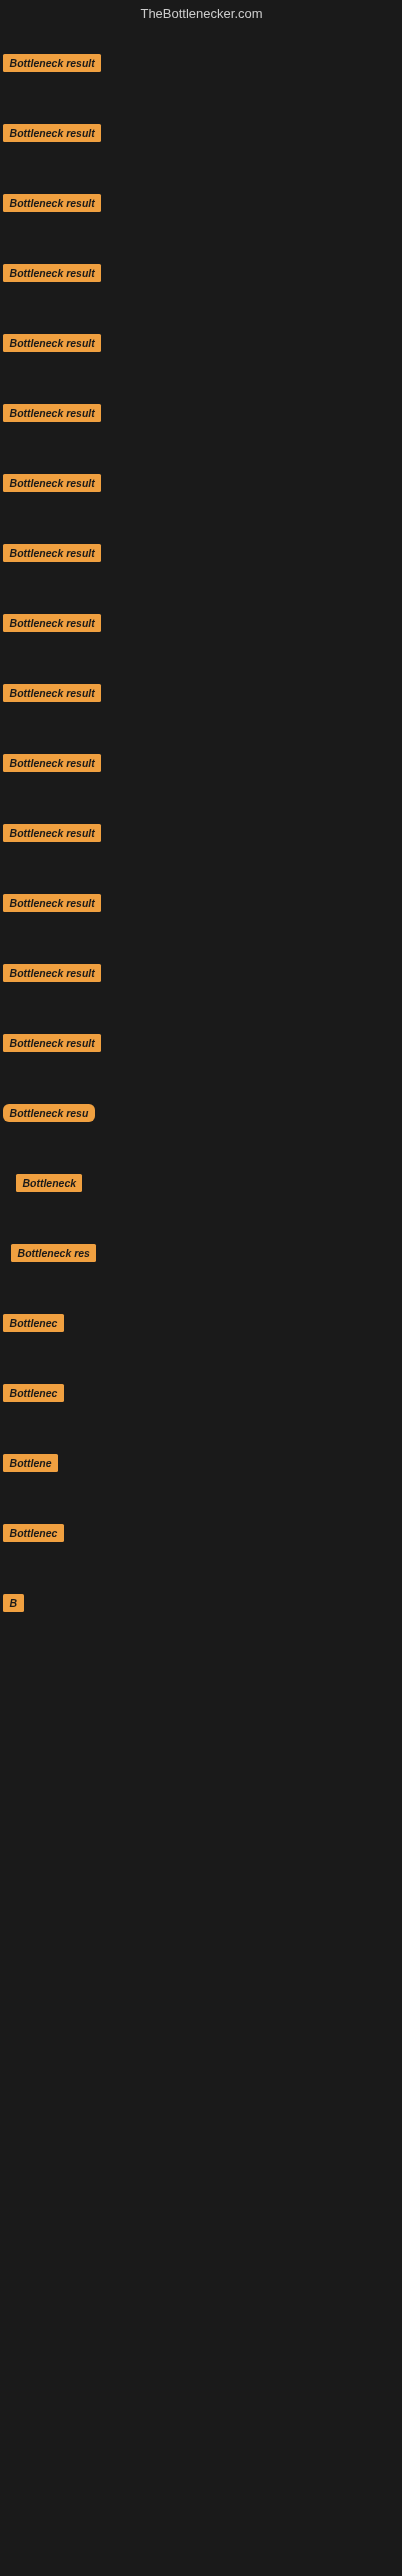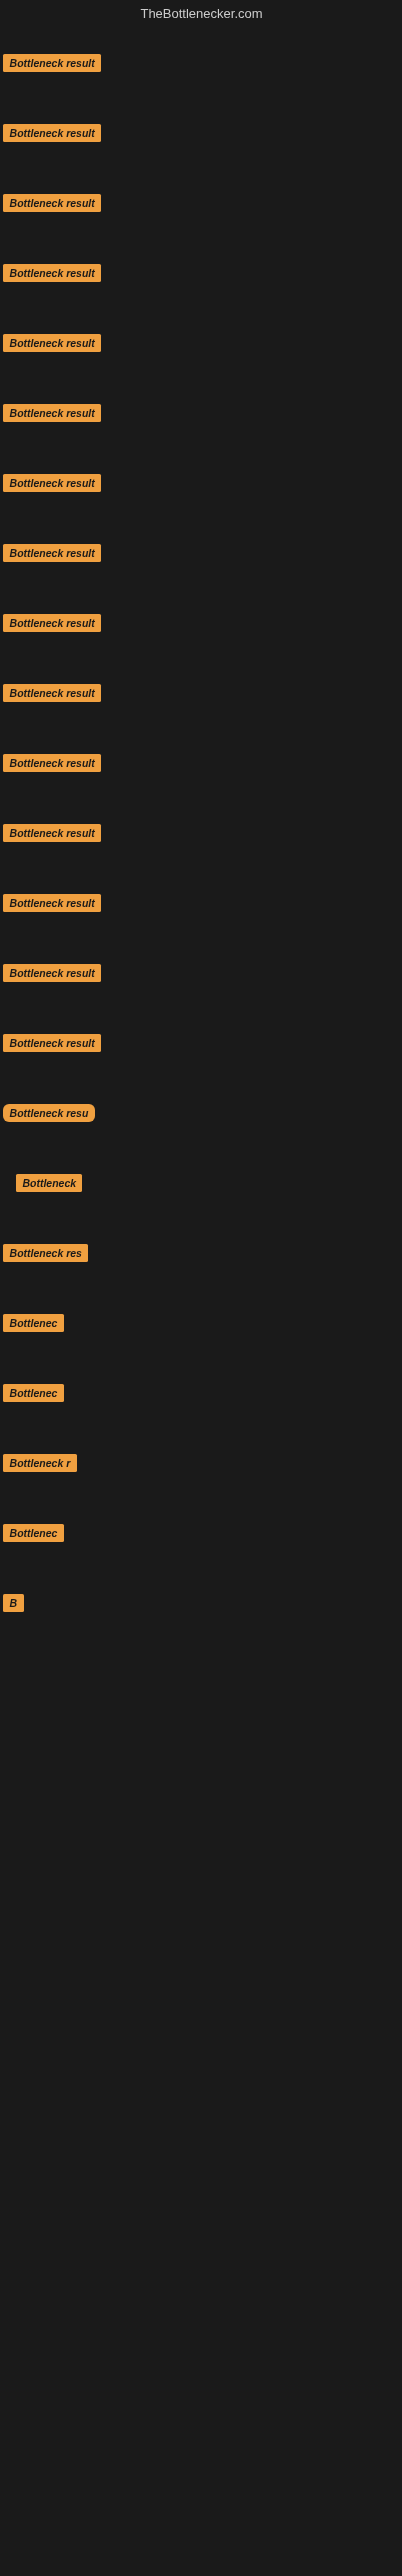--- a/index.html
+++ b/index.html
@@ -92,31 +92,31 @@
     </div>
     <div class="row" style="height: 70px;">
       <span class="bottleneck-badge" style="max-width: 105px;">Bottleneck result</span>
     </div>
     <div class="row" style="height: 70px;">
       <span class="bottleneck-badge" style="max-width: 97px; border-radius: 6px;">Bottleneck resu</span>
     </div>
     <div class="row" style="height: 70px; padding-left: 16px;">
       <span class="bottleneck-badge" style="max-width: 76px;">Bottleneck</span>
     </div>
-    <div class="row" style="height: 70px;">
+    <div class="row" style="height: 70px; margin-left: 8px;">
       <span class="bottleneck-badge" style="max-width: 89px;">Bottleneck res</span>
     </div>
     <div class="row" style="height: 70px;">
       <span class="bottleneck-badge" style="max-width: 68px;">Bottlenec</span>
     </div>
     <div class="row" style="height: 70px;">
       <span class="bottleneck-badge" style="max-width: 68px;">Bottlenec</span>
     </div>
     <div class="row" style="height: 70px;">
-      <span class="bottleneck-badge" style="max-width: 81px;">Bottleneck r</span>
+      <span class="bottleneck-badge" style="max-width: 60px;">Bottlene</span>
     </div>
     <div class="row" style="height: 70px;">
       <span class="bottleneck-badge" style="max-width: 68px;">Bottlenec</span>
     </div>
     <div class="row" style="height: 70px;">
       <span class="bottleneck-badge" style="max-width: 22.5px;">B</span>
     </div>
     <div class="row" style="height: 70px;"></div>
     <div class="row" style="height: 70px;"></div>
     <div class="row" style="height: 70px;"></div>

